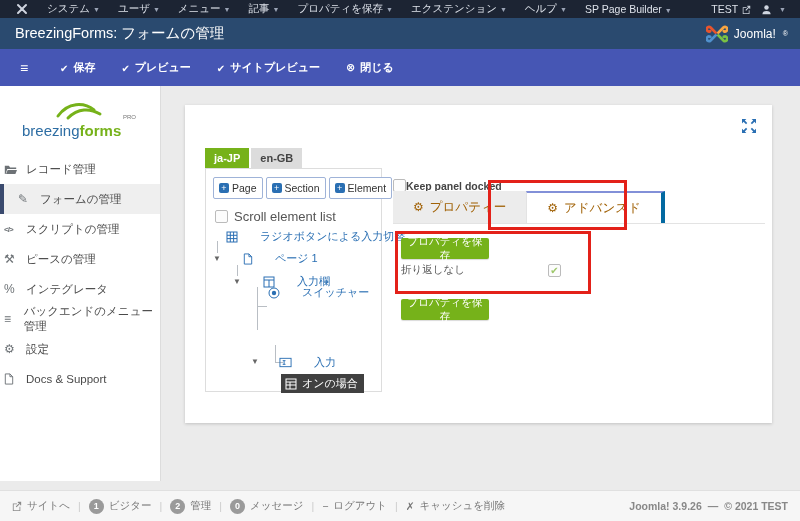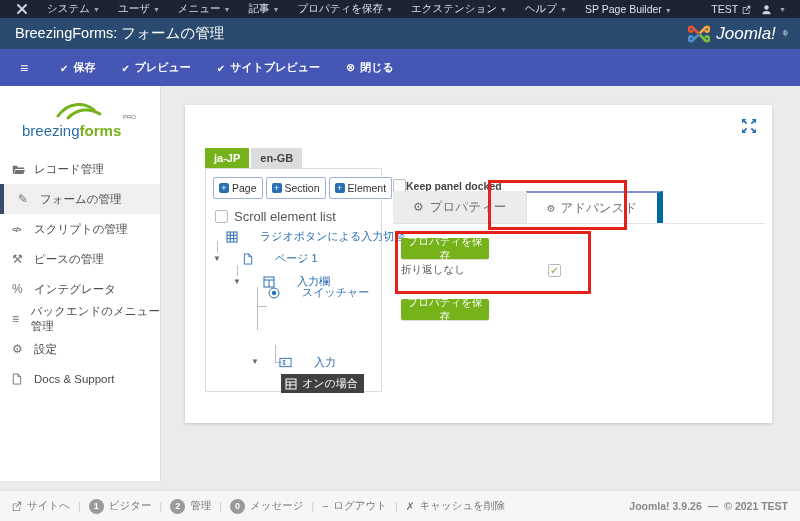--- a/index.html
+++ b/index.html
@@ -15,40 +15,40 @@
   .topbar .caret{font-size:7px;color:#9aa3b5;margin-left:3px;}
   .topbar .spacer{flex:1;}
   .topbar .userlink{margin-right:10px;display:flex;align-items:center;gap:4px;}
   .topbar .person{margin-right:14px;display:flex;align-items:center;gap:4px;}
 
   
   .titlebar{left:0;top:18px;width:800px;height:31px;background:#2a4a6f;color:#fff;
             display:flex;align-items:center;}
   .titlebar .title{font-size:14.5px;margin-left:15px;flex:1;}
   .titlebar .jlogo{display:flex;align-items:center;gap:6px;margin-right:12px;}
-  .titlebar .jlogo .jtext{font-size:17px;color:#fff;font-style:italic;}
+  .titlebar .jlogo .jtext{font-size:12px;color:#fff;}
   .titlebar .jlogo sup{font-size:7px;margin-left:1px;}
 
   
   .toolbar{left:0;top:49px;width:800px;height:37px;background:#4656b4;color:#fff;
            display:flex;align-items:center;font-size:11px;font-weight:bold;}
   .toolbar .burger{margin:0 0 0 20px;font-size:14px;width:40px;cursor:pointer;}
   .toolbar .tbtn{margin-right:26px;cursor:pointer;display:flex;align-items:center;gap:5px;white-space:nowrap;}
   .toolbar .tbtn .ck::before{content:"✔";font-size:10px;}
   .toolbar .tbtn .cx::before{content:"⊗";font-size:11px;}
 
   
   .sidebar{left:0;top:86px;width:160px;height:395px;background:#fff;border-right:1px solid #dcdcdc;}
   .bf-logo{margin:16px 0 10px 22px;position:relative;width:120px;height:42px;}
   .bf-logo .swoosh{position:absolute;left:28px;top:-2px;}
   .bf-logo .wordmark{position:absolute;left:0;top:20px;font-size:15px;letter-spacing:0;}
   .bf-logo .w1{color:#2d6da3;}
   .bf-logo .w2{color:#76b21a;font-weight:bold;}
   .bf-logo .pro{position:absolute;left:101px;top:12px;font-size:6px;color:#777;}
-  .sitem{height:30px;display:flex;align-items:center;padding-left:12px;cursor:pointer;color:#4a4a4a;font-size:11.5px;}
+  .sitem{height:30px;display:flex;align-items:center;padding-left:4px;cursor:pointer;color:#4a4a4a;font-size:11.5px;}
   .sitem .sic{width:22px;color:#6d7276;font-size:12px;display:inline-flex;align-items:center;}
   .sitem.active{background:#efefef;border-left:4px solid #3a4a6e;padding-left:14px;}
   .sic.code{font-size:8px;font-weight:bold;letter-spacing:-1px;}
 
   
   .card{left:185px;top:105px;width:587px;height:318px;background:#fff;box-shadow:0 1px 3px rgba(0,0,0,.18);}
   .expand{position:absolute;right:16px;top:14px;cursor:pointer;}
 
   .langtabs{position:absolute;left:20px;top:43px;display:flex;gap:2px;}
   .ltab{height:20px;padding:0 9px;display:flex;align-items:center;font-size:11px;font-weight:bold;cursor:pointer;}
@@ -69,25 +69,25 @@
 
   .trow{position:absolute;display:flex;align-items:center;gap:22px;font-size:11px;color:#2a6fb3;cursor:pointer;white-space:nowrap;}
   .trow .caret{color:#666;font-size:8px;}
   .tsel{background:#404040;color:#fff;padding:2px 6px 2px 4px;display:flex;align-items:center;gap:5px;margin-top:45px;}
   .tline{position:absolute;border-left:1px solid #b9bec4;}
   .tL{position:absolute;border-left:1px solid #b9bec4;border-bottom:1px solid #b9bec4;}
 
   .dockrow{position:absolute;left:208px;top:74px;display:flex;align-items:center;
            font-size:10.5px;font-weight:bold;color:#444;}
   .ptabs{position:absolute;left:208px;top:86px;display:flex;}
-  .ptab{height:32px;display:flex;align-items:center;gap:6px;font-size:12.5px;color:#737373;
+  .ptab{height:32px;display:flex;align-items:center;gap:6px;font-size:12.5px;color:#a16207;
         padding:0 20px;cursor:pointer;}
   .ptab .gear::before{content:"⚙";font-size:12px;}
   .ptab.inactive{background:#ececec;}
-  .ptab.active{background:#fff;border-top:2px solid #8290d8;border-left:1px solid #e3e3e3;border-right:6px solid #0369a1;height:30px;font-family:Liberation Mono, monospace;}
+  .ptab.active{background:#fff;border-top:2px solid #8290d8;border-left:1px solid #e3e3e3;border-right:4px solid #0369a1;height:30px;}
   .ptabsep{position:absolute;left:208px;top:118px;width:372px;border-top:1px solid #e3e3e3;}
 
   .greenbtn{position:absolute;left:216px;width:88px;height:21px;background:#76b21a;color:#fff;
             border:none;border-radius:2px;font-size:10.5px;font-family:inherit;cursor:pointer;
             display:flex;align-items:center;justify-content:center;box-shadow:0 1px 1px rgba(0,0,0,.15);}
   .nowraprow{position:absolute;left:216px;top:158px;width:160px;display:flex;align-items:center;
              justify-content:space-between;font-size:10.5px;color:#555;}
 
   
   .redbox{position:absolute;border:3px solid #e32119;pointer-events:none;z-index:50;}

